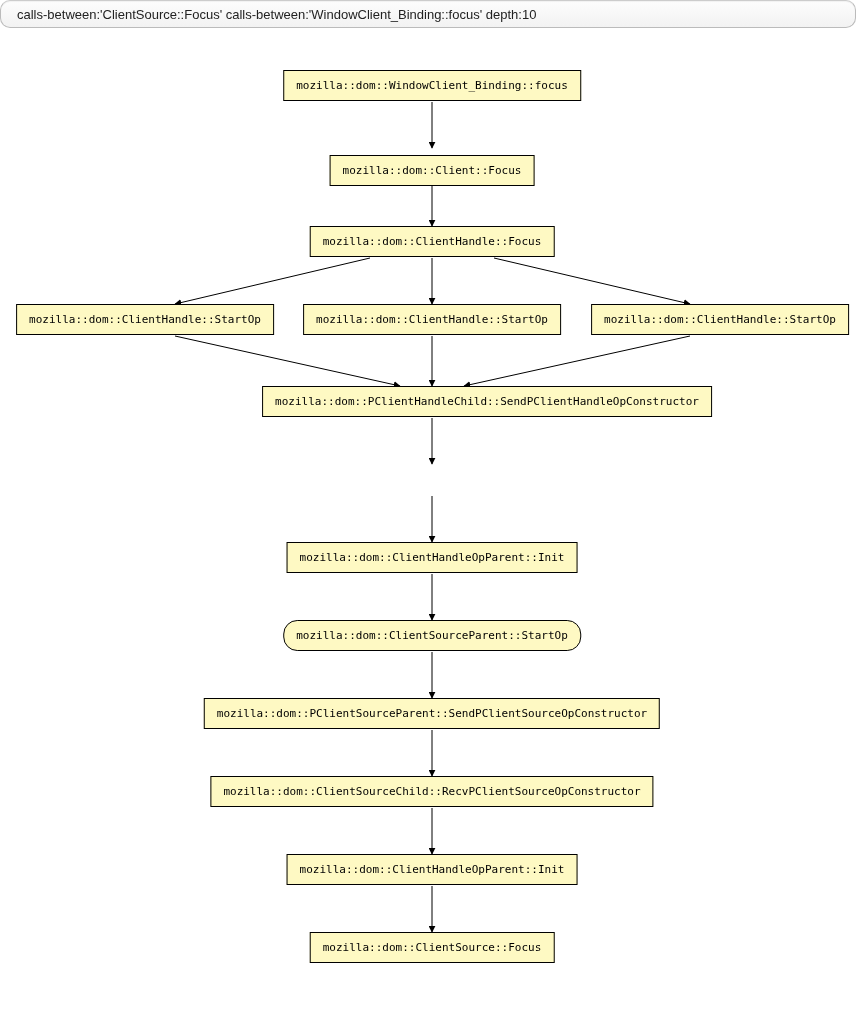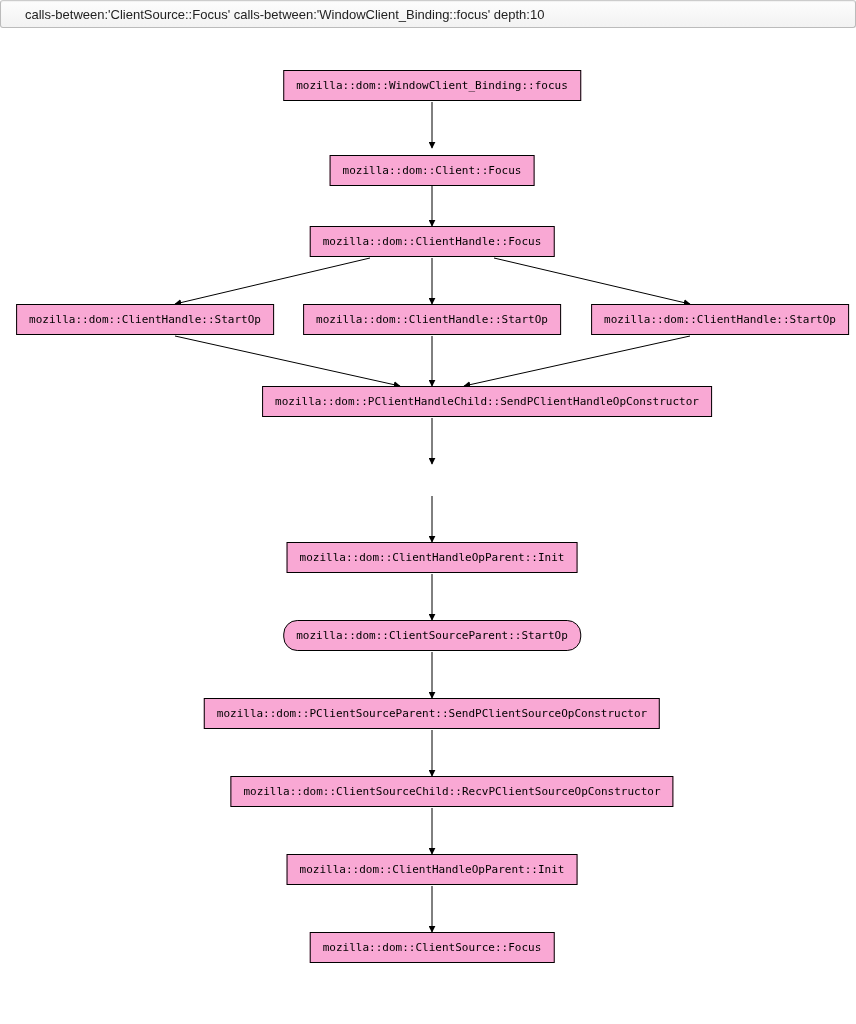--- a/index.html
+++ b/index.html
@@ -5,24 +5,24 @@
   * { box-sizing: border-box; }
   body {
     margin: 0;
     padding: 0;
     font-family: sans-serif;
     background: #ffffff;
     width: 856px;
   }
   .search-bar {
     width: 100%;
-    padding: 4px 22px;
+    padding: 4px 14px;
     border: 1px solid #bbb;
     border-top: 1px solid #ccc;
-    border-radius: 3px;
+    border-radius: 10px;
     background: linear-gradient(#fdfdfd, #f2f2f2);
     box-shadow: inset 0 1px 1px rgba(0,0,0,0.05), 0 1px 0 rgba(255,255,255,0.6);
   }
   .search-input {
     width: 100%;
     border: none;
     background: transparent;
     font-size: 13px;
     font-family: sans-serif;
     outline: none;
@@ -36,21 +36,21 @@
   svg.edges {
     position: absolute;
     top: 0; left: 0;
     width: 856px;
     height: 988px;
     pointer-events: none;
   }
   .node {
     position: absolute;
     border: 1px solid #000;
-    background: #f9a8d4;
+    background: #fef9c3;
     font-family: "DejaVu Sans Mono", "Liberation Mono", Consolas, monospace;
     font-size: 11px;
     padding: 8px 12px;
     white-space: nowrap;
     text-align: center;
     transform: translateX(-50%);
     color: #000;
   }
 </style>
 </head>
@@ -103,17 +103,17 @@
   <div class="node" style="left:432px; top:198px;">mozilla::dom::ClientHandle::Focus</div>
 
   <div class="node" style="left:145px; top:276px;">mozilla::dom::ClientHandle::StartOp</div>
   <div class="node" style="left:432px; top:276px;">mozilla::dom::ClientHandle::StartOp</div>
   <div class="node" style="left:720px; top:276px;">mozilla::dom::ClientHandle::StartOp</div>
 
   <div class="node" style="left:439px; top:358px;margin-left:48px;">mozilla::dom::PClientHandleChild::SendPClientHandleOpConstructor</div>
   <div class="node" style="left:432px; top:514px;">mozilla::dom::ClientHandleOpParent::Init</div>
   <div class="node" style="left:432px; top:592px;border-radius:14px;">mozilla::dom::ClientSourceParent::StartOp</div>
   <div class="node" style="left:432px; top:670px;text-align:center;">mozilla::dom::PClientSourceParent::SendPClientSourceOpConstructor</div>
-  <div class="node" style="left:452px; top:748px;">mozilla::dom::ClientSourceChild::RecvPClientSourceOpConstructor</div>
+  <div class="node" style="left:432px; top:748px;">mozilla::dom::ClientSourceChild::RecvPClientSourceOpConstructor</div>
   <div class="node" style="left:432px; top:826px;">mozilla::dom::ClientHandleOpParent::Init</div>
   <div class="node" style="left:432px; top:904px;">mozilla::dom::ClientSource::Focus</div>
 
 </div>
 
 </body></html>

